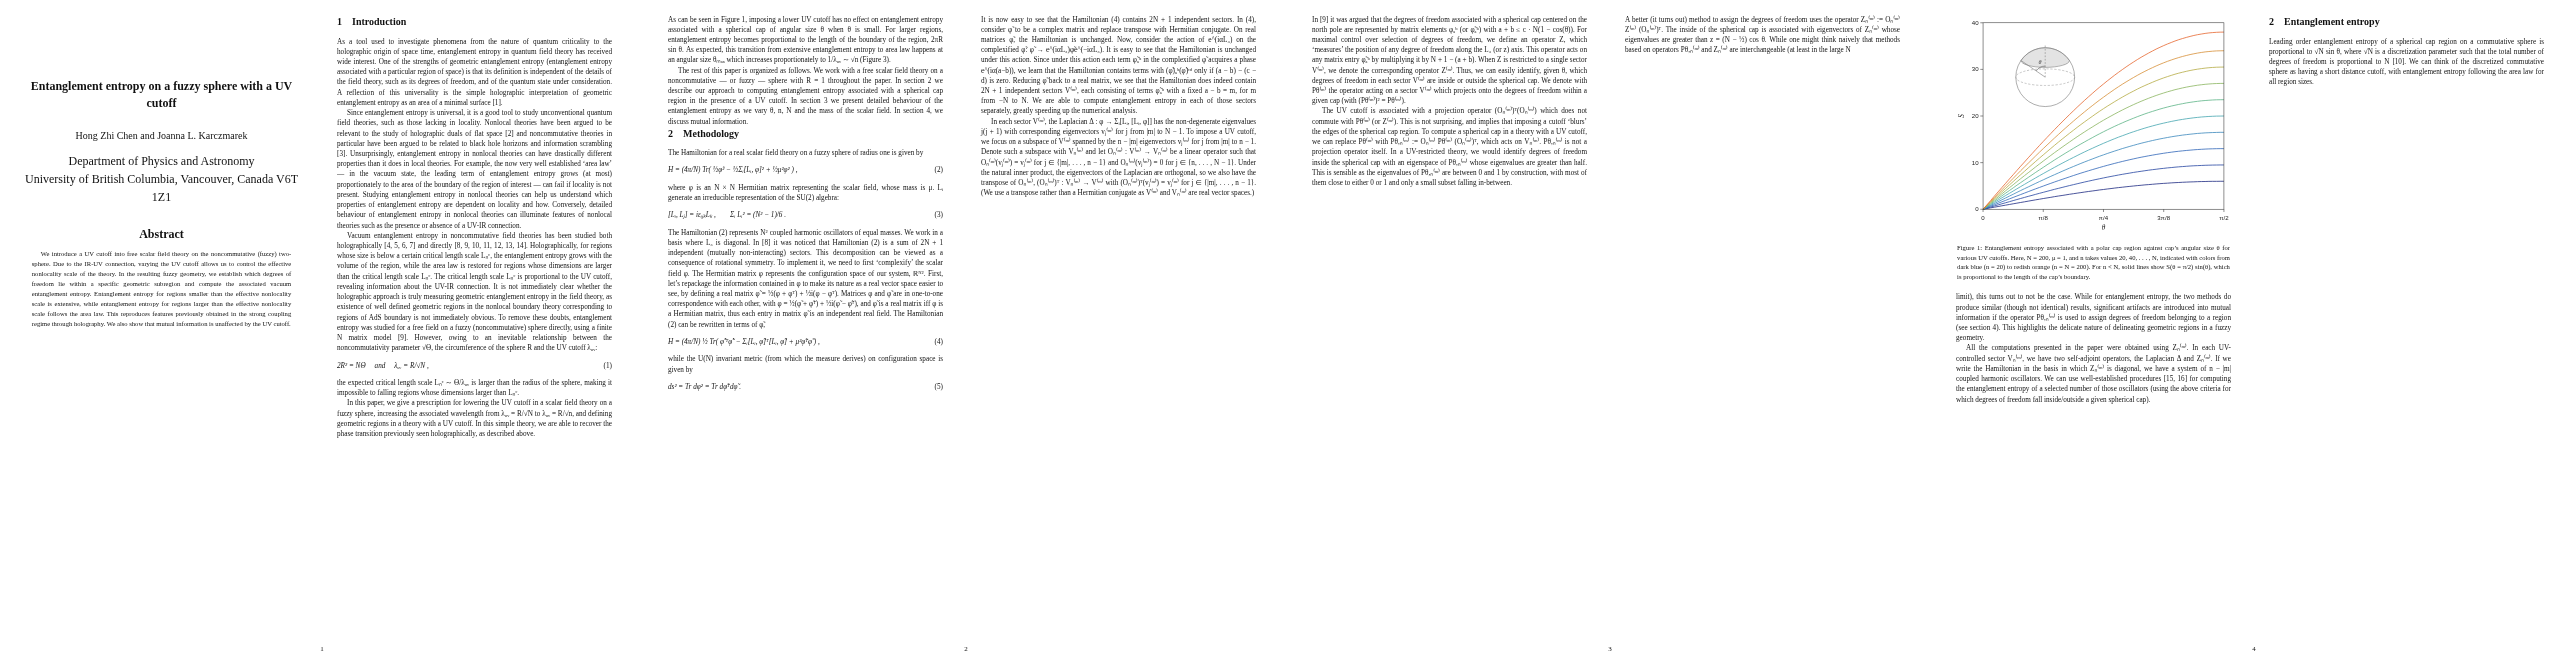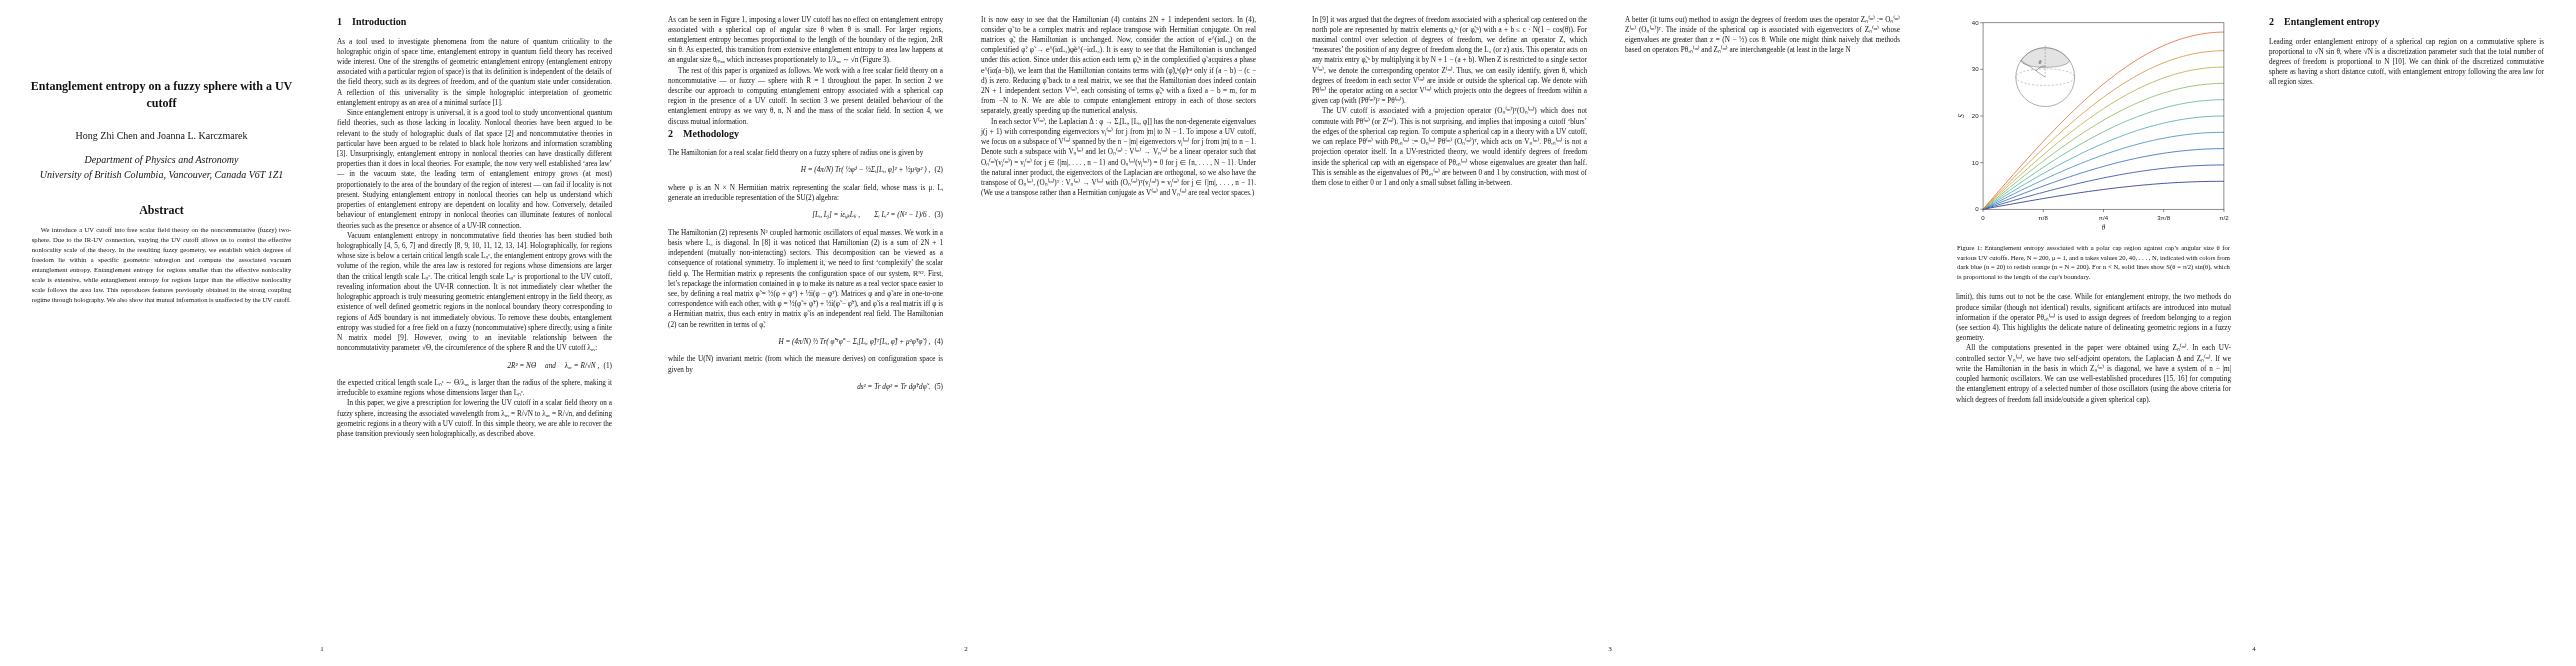--- a/index.html
+++ b/index.html
@@ -22,28 +22,28 @@
   .col-l{left:24px}
   .col-r{left:337px}
 
   .para{margin:0}
   .para.ind{text-indent:10px}
 
   .sec-head{font-family:"Liberation Serif",serif;font-size:10px;font-weight:bold;text-align:left;margin:1.1px 0 9px 0;line-height:1.2}
   .sec-head.mid{margin-bottom:7.8px}
 
   .equation{display:flex;align-items:center;margin:7.2px 0;font-style:italic}
-  .eq-body{flex:1;text-align:right}
+  .eq-body{flex:1;text-align:left}
   .eq-num{font-style:normal;margin-left:4.4px}
 
   
   .title-col{padding-top:63px;text-align:center;line-height:1.4}
   .paper-title{font-size:12px;font-weight:bold;margin:0 2.2px;line-height:1.45}
   .authors{margin-top:16.7px;font-size:10px}
-  .affil{font-style:italic;font-size:10px;line-height:1.5}
+  .affil{font-size:12px;line-height:1.5}
   .affil.first{margin-top:9px}
   .abstract-head{font-weight:bold;margin-top:20px;font-size:12px}
   .abstract{margin:6.7px 7.8px 0 7.8px;font-size:6.6px;line-height:1.5;text-align:justify;text-indent:9px}
 
   .page-num{position:absolute;bottom:14.5px;left:0;width:100%;text-align:center;font-size:7px;color:#111}
 
   
   .figure-block{margin:0 0 3.3px 0}
   .fig-svg{display:block;margin:0 auto;font-family:"Liberation Sans",sans-serif}
   .caption{font-size:6.6px;line-height:1.45;margin:6.7px 1.1px 0 1.1px;text-align:justify}
@@ -67,21 +67,21 @@
     </div>
     <div class="col col-r">
       <h2 class="sec-head">1 Introduction</h2>
       <p class="para">As a tool used to investigate phenomena from the nature of quantum criticality to the holographic origin of space time, entanglement entropy in quantum field theory has received wide interest. One of the strengths of geometric entanglement entropy (entanglement entropy associated with a particular region of space) is that its definition is independent of the details of the field theory, such as its degrees of freedom, and of the quantum state under consideration. A reflection of this universality is the simple holographic interpretation of geometric entanglement entropy as an area of a minimal surface [1].</p>
       <p class="para ind">Since entanglement entropy is universal, it is a good tool to study unconventional quantum field theories, such as those lacking in locality. Nonlocal theories have been argued to be relevant to the study of holographic duals of flat space [2] and noncommutative theories in particular have been argued to be related to black hole horizons and information scrambling [3]. Unsurprisingly, entanglement entropy in nonlocal theories can have drastically different properties than it does in local theories. For example, the now very well established ‘area law’ — in the vacuum state, the leading term of entanglement entropy grows (at most) proportionately to the area of the boundary of the region of interest — can fail if locality is not present. Studying entanglement entropy in nonlocal theories can help us understand which properties of entanglement entropy are dependent on locality and how. Conversely, detailed behaviour of entanglement entropy in nonlocal theories can illuminate features of nonlocal theories such as the presence or absence of a UV-IR connection.</p>
       <p class="para ind">Vacuum entanglement entropy in noncommutative field theories has been studied both holographically [4, 5, 6, 7] and directly [8, 9, 10, 11, 12, 13, 14]. Holographically, for regions whose size is below a certain critical length scale Lₙᶜ, the entanglement entropy grows with the volume of the region, while the area law is restored for regions whose dimensions are larger than the critical length scale Lₙᶜ. The critical length scale Lₙᶜ is proportional to the UV cutoff, revealing information about the UV-IR connection. It is not immediately clear whether the holographic approach is truly measuring geometric entanglement entropy in the field theory, as existence of well defined geometric regions in the nonlocal boundary theory corresponding to regions of AdS boundary is not immediately obvious. To remove these doubts, entanglement entropy was studied for a free field on a fuzzy (noncommutative) sphere directly, using a finite N matrix model [9]. However, owing to an inevitable relationship between the noncommutativity parameter √Θ, the circumference of the sphere R and the UV cutoff λᵤᵥ:</p>
       <div class="equation">
         <span class="eq-body">2R² = NΘ  and  λᵤᵥ = R/√N ,</span>
         <span class="eq-num">(1)</span>
       </div>
-      <p class="para">the expected critical length scale Lₙᶜ ∼ Θ/λᵤᵥ is larger than the radius of the sphere, making it irreducible to examine regions whose dimensions larger than Lₙᶜ.</p>
+      <p class="para">the expected critical length scale Lₙᶜ ∼ Θ/λᵤᵥ is larger than the radius of the sphere, making it impossible to falling regions whose dimensions larger than Lₙᶜ.</p>
       <p class="para ind">In this paper, we give a prescription for lowering the UV cutoff in a scalar field theory on a fuzzy sphere, increasing the associated wavelength from λᵤᵥ = R/√N to λᵤᵥ = R/√n, and defining geometric regions in a theory with a UV cutoff. In this simple theory, we are able to recover the phase transition previously seen holographically, as described above.</p>
     </div>
     <div class="page-num">1</div>
   </section>
 
   <section class="page" id="page2">
     <div class="col col-l">
       <p class="para">As can be seen in Figure 1, imposing a lower UV cutoff has no effect on entanglement entropy associated with a spherical cap of angular size θ when θ is small. For larger regions, entanglement entropy becomes proportional to the length of the boundary of the region, 2πR sin θ. As expected, this transition from extensive entanglement entropy to area law happens at an angular size θₘₐₓ which increases proportionately to 1/λᵤᵥ ∼ √n (Figure 3).</p>
       <p class="para ind">The rest of this paper is organized as follows. We work with a free scalar field theory on a noncommutative — or fuzzy — sphere with R = 1 throughout the paper. In section 2 we describe our approach to computing entanglement entropy associated with a spherical cap region in the presence of a UV cutoff. In section 3 we present detailed behaviour of the entanglement entropy as we vary θ, n, N and the mass of the scalar field. In section 4, we discuss mutual information.</p>
       <h2 class="sec-head mid">2 Methodology</h2>

